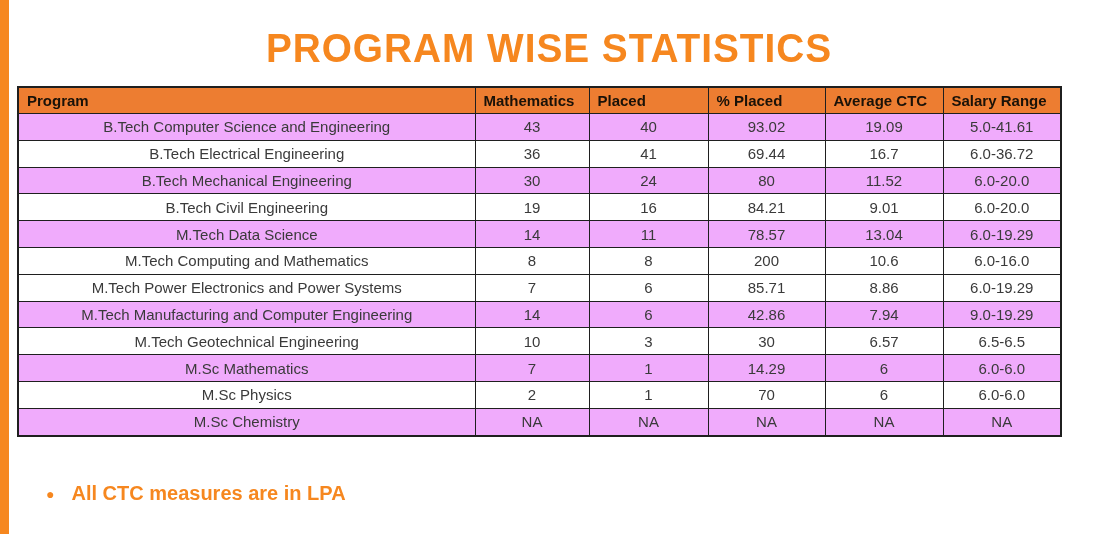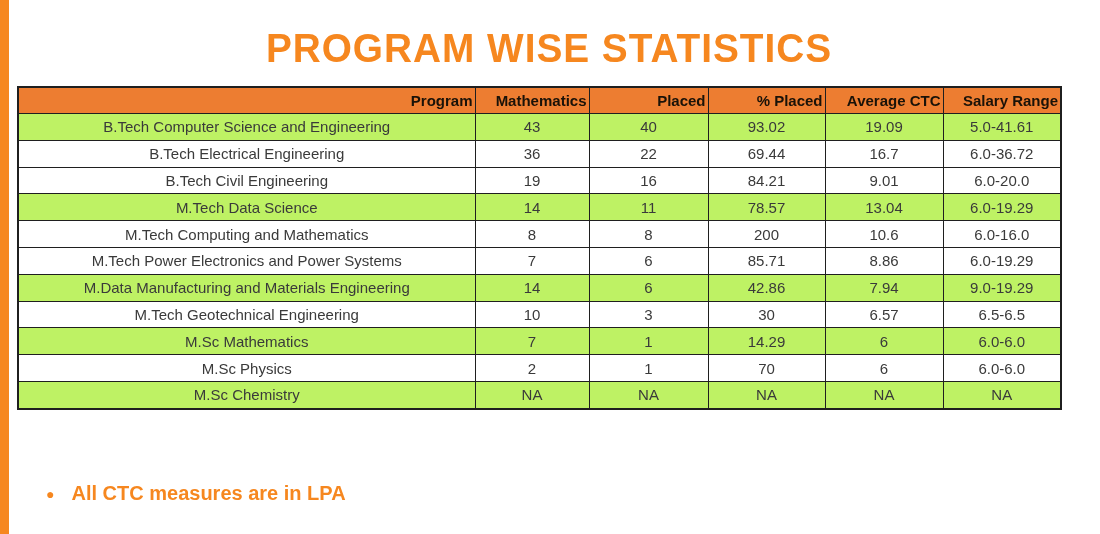--- a/index.html
+++ b/index.html
@@ -18,29 +18,29 @@
     white-space:nowrap;
   }
   table.stats-table{
     position:absolute;left:17px;top:86px;width:1043px;
     border-collapse:collapse;table-layout:fixed;
     border:2px solid #1f1f1f;
   }
   table.stats-table th{
     background:#ED7D31;color:#1a1208;
     font-size:15px;font-weight:bold;
-    height:25px;padding:0 2px;text-align:right;vertical-align:middle;
+    height:25px;padding:0 8px;text-align:left;vertical-align:middle;
     border:1px solid #1f1f1f;
   }
   table.stats-table td{
     font-size:15px;color:#3a3a3a;background:#ffffff;
     height:25.8px;padding:0 2px;text-align:center;vertical-align:middle;
     border:1px solid #1f1f1f;
   }
-  table.stats-table tr.banded td{background:#bef264;}
+  table.stats-table tr.banded td{background:#f0abfc;}
   .note{
     position:absolute;left:46px;top:482px;
     display:flex;align-items:center;gap:17px;
     color:#F6871F;font-weight:bold;font-size:20px;
     white-space:nowrap;
   }
   .note .bullet{font-size:14px;line-height:1;}
 </style>
 </head>
 <body>
@@ -73,24 +73,32 @@
         <td>B.Tech Computer Science and Engineering</td>
         <td>43</td>
         <td>40</td>
         <td>93.02</td>
         <td>19.09</td>
         <td>5.0-41.61</td>
       </tr>
       <tr>
         <td>B.Tech Electrical Engineering</td>
         <td>36</td>
-        <td>22</td>
+        <td>41</td>
         <td>69.44</td>
         <td>16.7</td>
         <td>6.0-36.72</td>
+      </tr>
+      <tr class="banded">
+        <td>B.Tech Mechanical Engineering</td>
+        <td>30</td>
+        <td>24</td>
+        <td>80</td>
+        <td>11.52</td>
+        <td>6.0-20.0</td>
       </tr>
       <tr>
         <td>B.Tech Civil Engineering</td>
         <td>19</td>
         <td>16</td>
         <td>84.21</td>
         <td>9.01</td>
         <td>6.0-20.0</td>
       </tr>
       <tr class="banded">
@@ -111,21 +119,21 @@
       </tr>
       <tr>
         <td>M.Tech Power Electronics and Power Systems</td>
         <td>7</td>
         <td>6</td>
         <td>85.71</td>
         <td>8.86</td>
         <td>6.0-19.29</td>
       </tr>
       <tr class="banded">
-        <td>M.Data Manufacturing and Materials Engineering</td>
+        <td>M.Tech Manufacturing and Computer Engineering</td>
         <td>14</td>
         <td>6</td>
         <td>42.86</td>
         <td>7.94</td>
         <td>9.0-19.29</td>
       </tr>
       <tr>
         <td>M.Tech Geotechnical Engineering</td>
         <td>10</td>
         <td>3</td>

